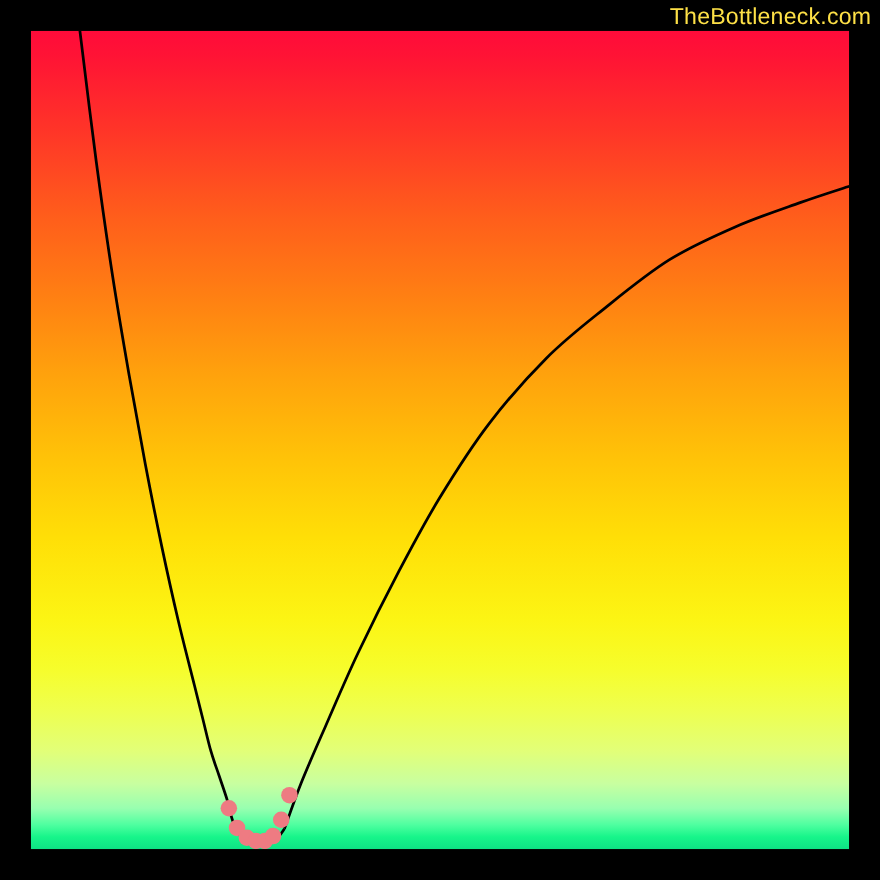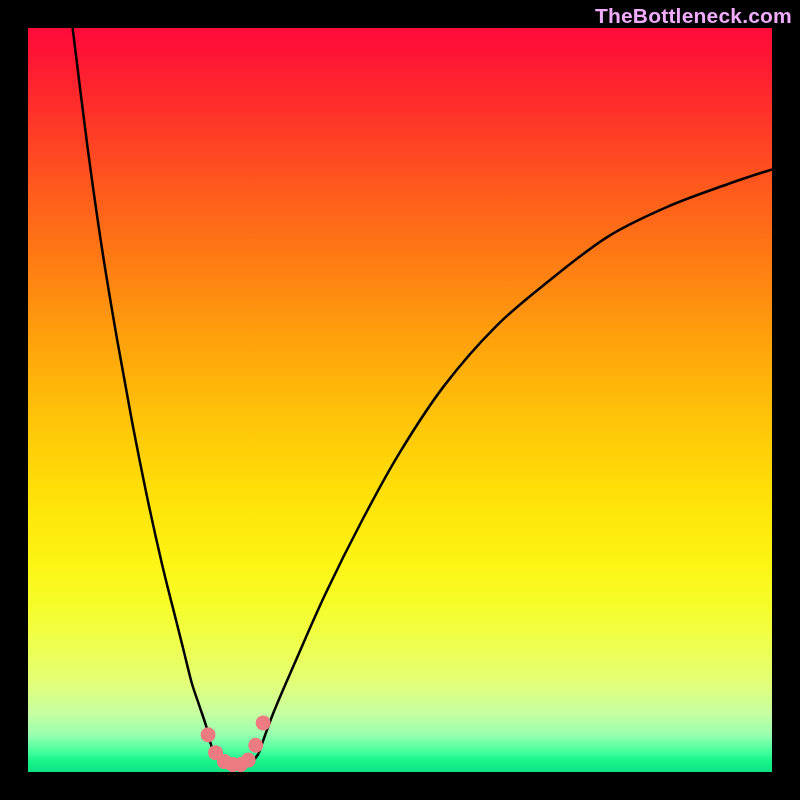--- a/index.html
+++ b/index.html
@@ -13,23 +13,23 @@
   .outer {
     width: 800px;
     height: 800px;
     background: #000;
     position: relative;
   }
   .watermark {
     position: absolute;
     top: 4px;
     right: 8px;
-    color: #f0abfc;
+    color: #fde047;
     font-size: 21px;
-    font-weight: 700;
+    font-weight: 400;
     letter-spacing: 0.2px;
     z-index: 10;
   }
   .plot-area {
     position: absolute;
     left: 28px;
     top: 28px;
     width: 744px;
     height: 744px;
     overflow: hidden;

